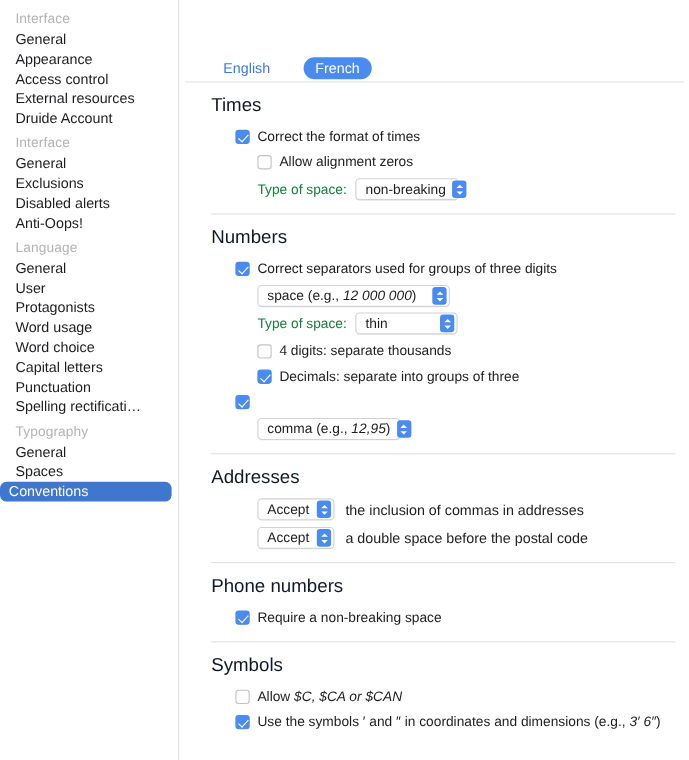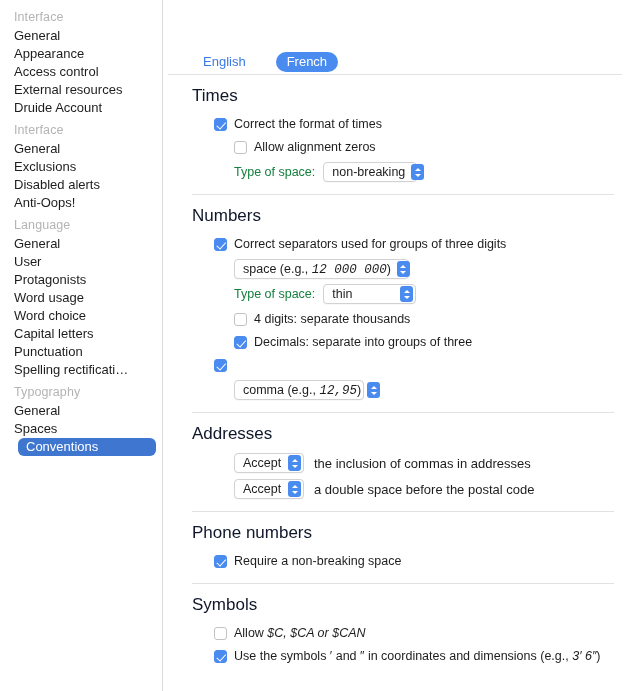--- a/index.html
+++ b/index.html
@@ -41,21 +41,21 @@
     height: 18px;
     line-height: 16px;
     margin: 0 6px 0 0;
     border-radius: 5px;
     white-space: nowrap;
     overflow: hidden;
   }
   .sb-item.selected {
     background: #3f76cf;
     color: #ffffff;
-    margin-left: 18px;
+    margin-left: 0;
     padding-left: 8px;
     border-radius: 6px;
   }
 
   
   .v-divider {
     width: 1px;
     background: #dcdcdc;
     height: 691px;
     flex: 0 0 1px;
@@ -157,21 +157,21 @@
     border-radius: 4px;
     padding: 0 2px 0 8px;
     box-shadow: 0 0.5px 0.5px rgba(0,0,0,0.06);
     white-space: nowrap;
   }
   .popup .ptext {
     font-size: 12.5px;
     color: #1d1d1f;
     margin-right: 6px;
   }
-  .popup .ptext i { font-style: italic; font-family: Liberation Mono, monospace; }
+  .popup .ptext i { font-style: italic; }
   .stepper {
     width: 13px; height: 16px;
     background: #4a8bef;
     border-radius: 3px;
     flex: 0 0 13px;
     position: relative;
   }
   .stepper::before, .stepper::after {
     content: "";
     position: absolute;

